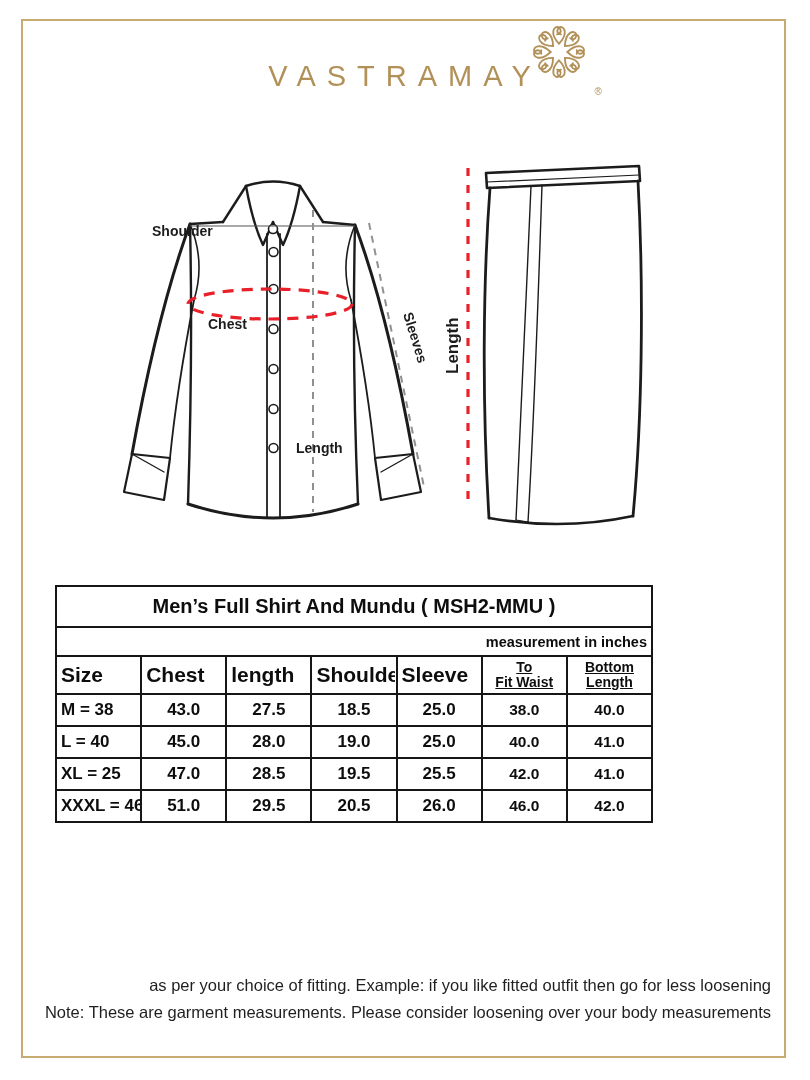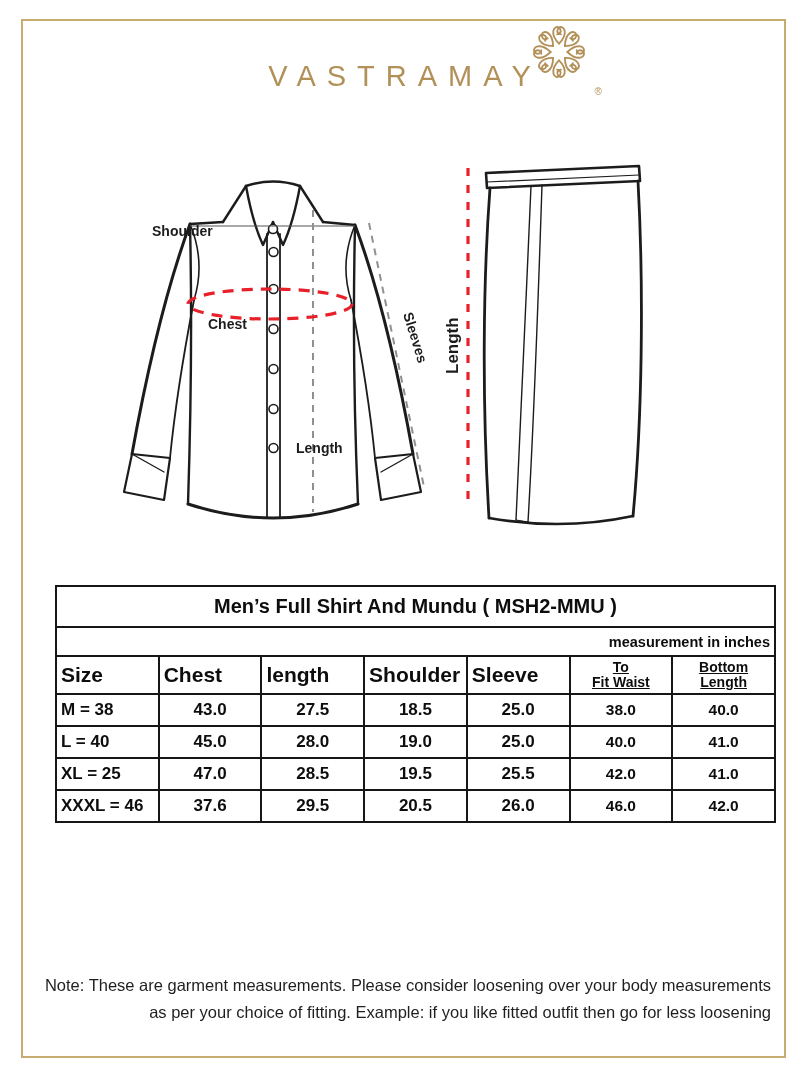--- a/index.html
+++ b/index.html
@@ -19,21 +19,21 @@
     font-family:"Liberation Sans",sans-serif;
   }
   .logo-icon{position:absolute;right:-46px;top:-36px;width:58px;height:56px;}
   .logo-reg{position:absolute;right:-60px;bottom:-4px;font-size:10px;color:#b29159;}
   
   .shirt-svg{position:absolute;left:120px;top:152px;}
   .mundu-svg{position:absolute;left:438px;top:152px;}
   .diag-label{font-family:"Liberation Sans",sans-serif;font-weight:bold;fill:#1c1c1c;}
   
   .size-table{
-    position:absolute;left:55px;top:585px;width:721px;
+    position:absolute;left:55px;top:585px;width:598px;
     border-collapse:collapse;table-layout:fixed;color:#0d0d0d;
   }
   .size-table td,.size-table th{
     border:2px solid #161616;padding:0 4px;vertical-align:middle;
     font-family:"Liberation Sans",sans-serif;overflow:hidden;white-space:nowrap;
   }
   .t-title td{height:39px;text-align:center;font-weight:bold;font-size:20px;}
   .t-sub td{height:27px;text-align:right;font-weight:bold;font-size:14.5px;}
   .t-head th{height:36px;font-weight:bold;border-radius:6px;}
   .t-head th.big{font-size:21px;text-align:left;}
@@ -193,27 +193,27 @@
         <td class="size-cell">XL = 25</td>
         <td>47.0</td>
         <td>28.5</td>
         <td>19.5</td>
         <td>25.5</td>
         <td class="loose">42.0</td>
         <td class="loose">41.0</td>
       </tr>
       <tr class="t-row">
         <td class="size-cell">XXXL = 46</td>
-        <td>37.6</td>
+        <td>51.0</td>
         <td>29.5</td>
         <td>20.5</td>
         <td>26.0</td>
         <td class="loose">46.0</td>
         <td class="loose">42.0</td>
       </tr>
     </tbody>
   </table>
 
   <div class="note">
+    <div>as per your choice of fitting. Example: if you like fitted outfit then go for less loosening</div>
     <div>Note: These are garment measurements. Please consider loosening over your body measurements</div>
-    <div>as per your choice of fitting. Example: if you like fitted outfit then go for less loosening</div>
   </div>
 </div>
 
 </body></html>

